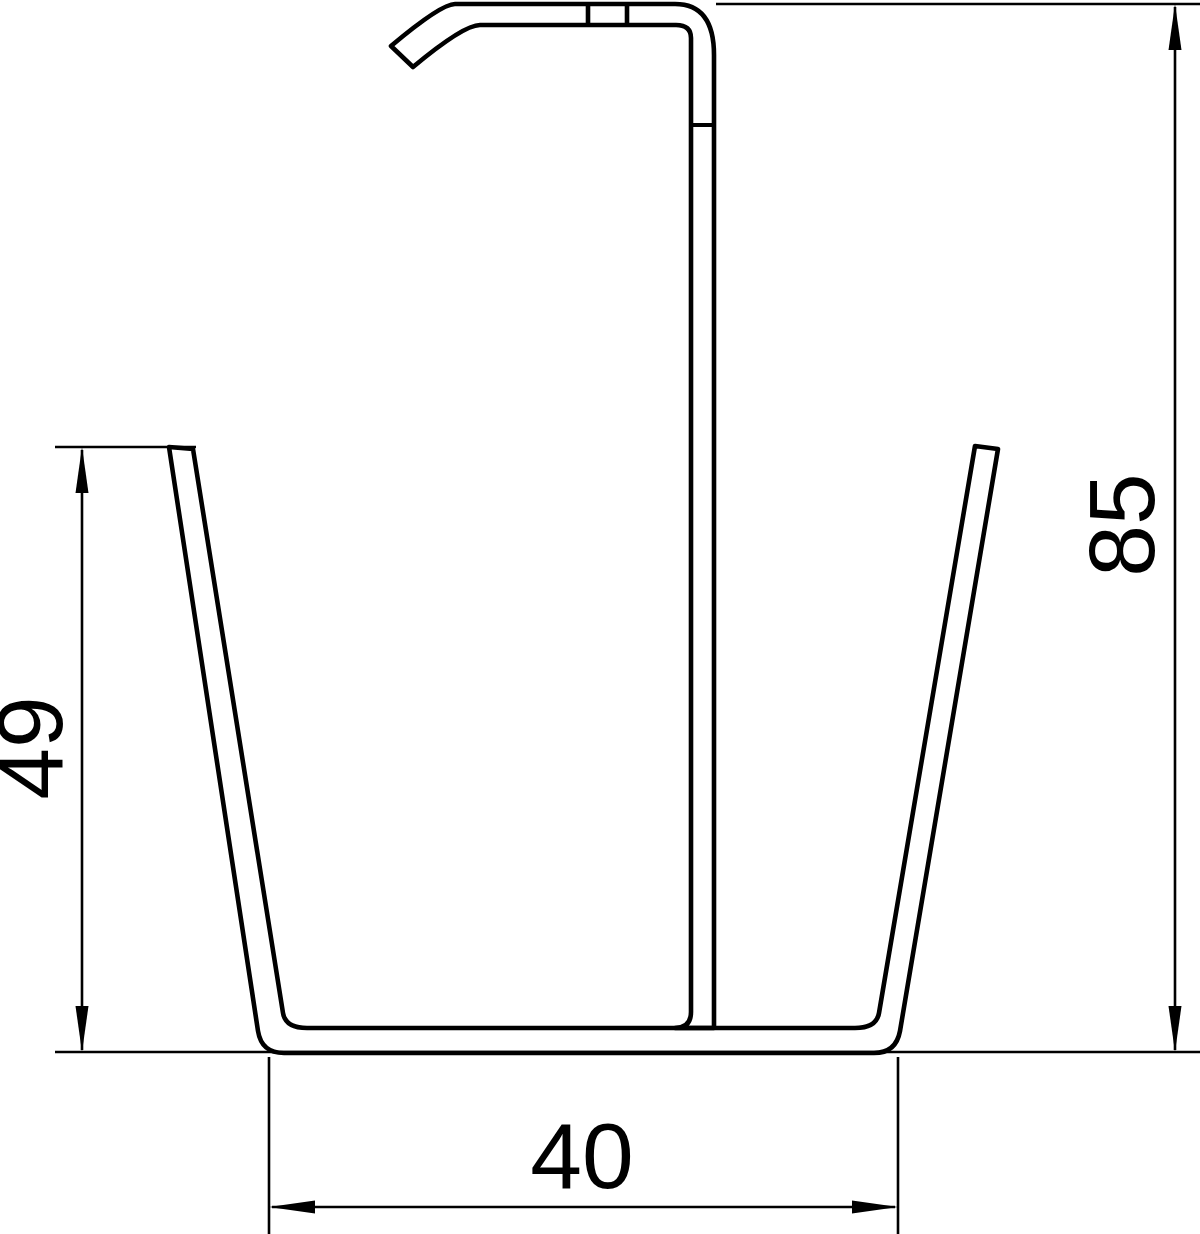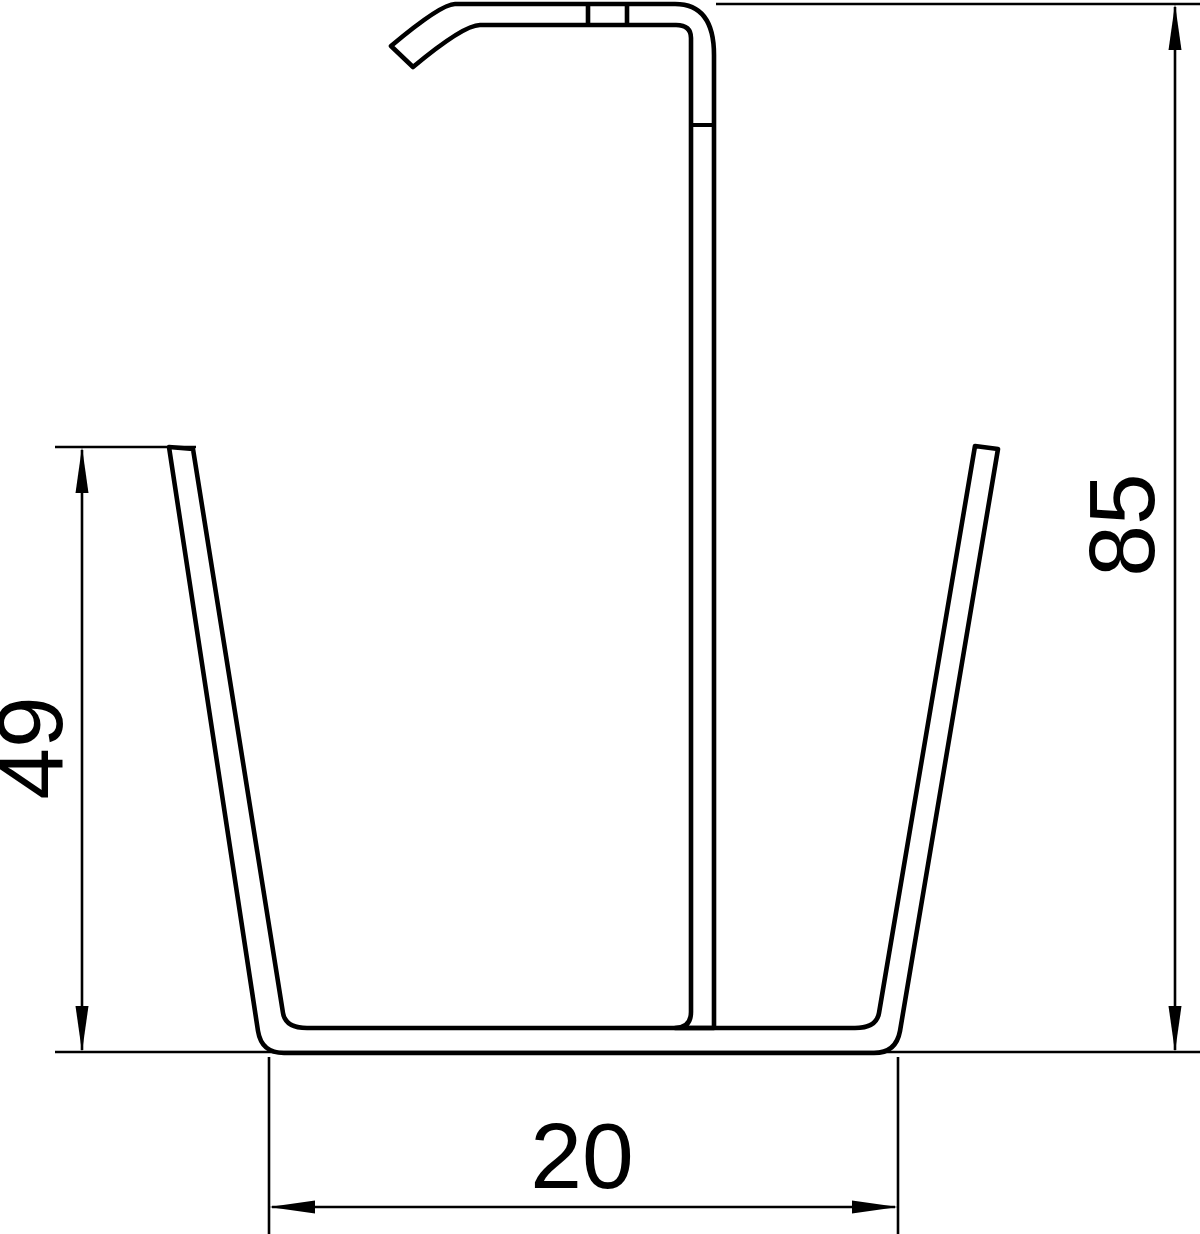--- a/index.html
+++ b/index.html
@@ -104,14 +104,14 @@
       <path d="M 627,4 L 627,25"></path>
 
       <path d="M 691,125 L 714,125" stroke-width="4"></path>
     </g>
   </svg>
 
   <div class="dim-label rot dim-49">49</div>
 
   <div class="dim-label rot dim-85">85</div>
 
-  <div class="dim-label dim-50">20</div>
+  <div class="dim-label dim-50">40</div>
 </div>
 
 </body></html>

